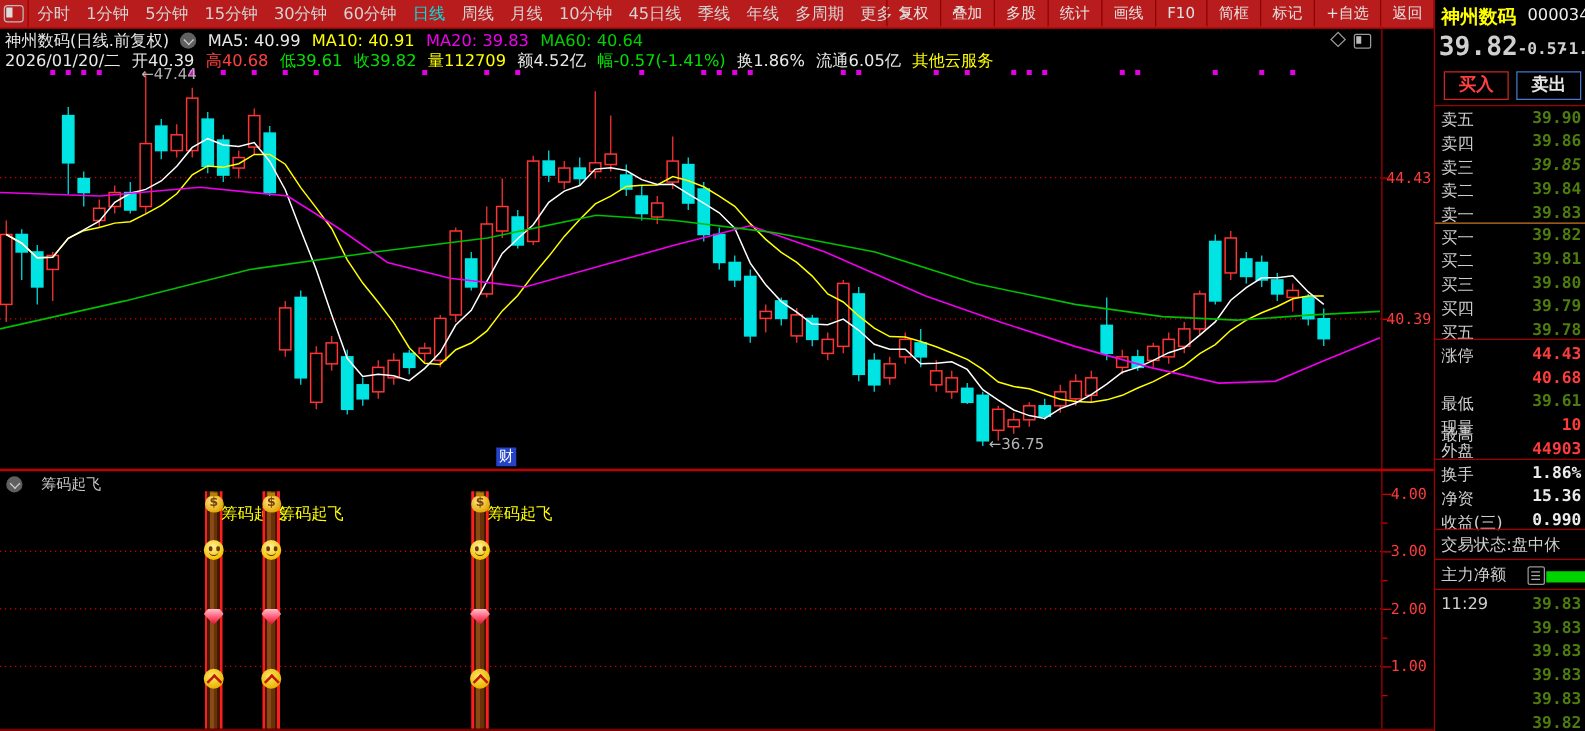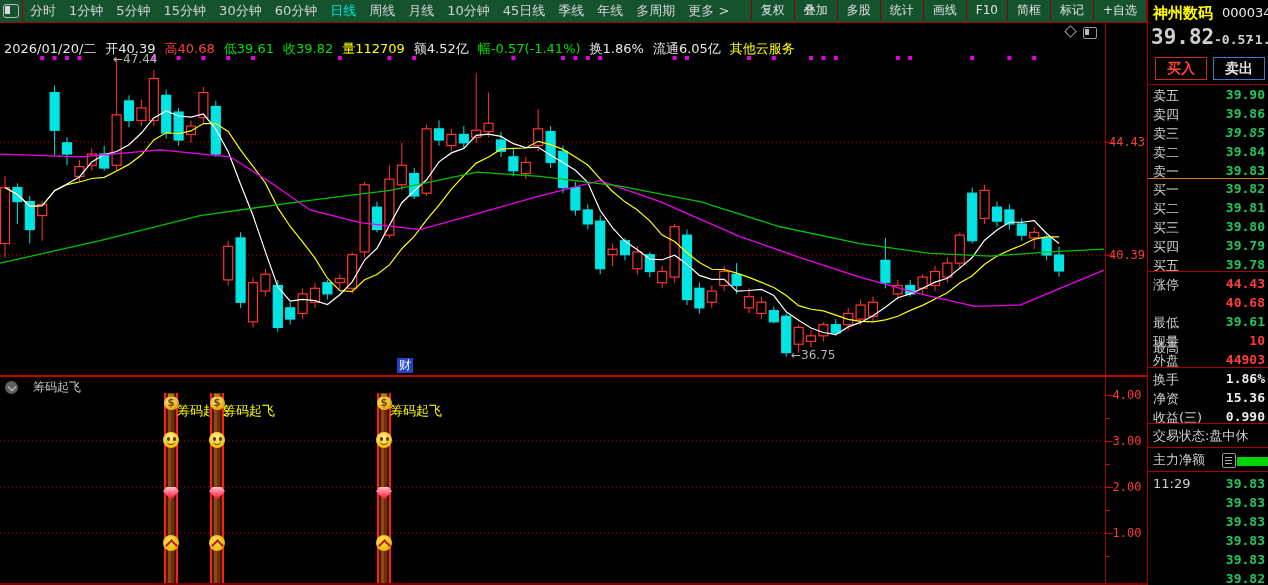--- a/index.html
+++ b/index.html
@@ -1,19 +1,19 @@
 <!DOCTYPE html>
 <html><head>
 <meta charset="utf-8">
 <style>
   html,body{margin:0;padding:0;background:#000;}
   #root{position:relative;width:1268px;height:585px;background:#000;overflow:hidden;
         font-family:"DejaVu Sans","Liberation Sans",sans-serif;-webkit-font-smoothing:none;}
   
-  #toolbar{position:absolute;left:0;top:0;width:1148px;height:22px;border-bottom:1px solid #a40000;background:#14532d;padding-left:42px;}
+  #toolbar{position:absolute;left:0;top:0;width:1148px;height:22px;border-bottom:1px solid #a40000;background:#b91c1c;}
   #tb-iconbox{position:absolute;left:0;top:0;width:22px;height:22px;border-right:1px solid #a40000;}
   .layout-glyph{position:absolute;left:3px;top:4px;width:14px;height:12px;border:1px solid #bbb;border-radius:3px;}
   .layout-glyph i{position:absolute;left:1px;top:1px;width:5px;height:8px;background:#ddd;}
   #periods{position:absolute;left:30px;top:0;height:22px;display:flex;align-items:center;gap:13px;
            font-size:13px;color:#d4d4d4;white-space:nowrap;}
   #periods .p{cursor:default;}
   #periods .active{color:#00e0e0;}
   #tools{position:absolute;right:1px;top:0;height:21px;display:flex;font-size:12px;color:#e2e2e2;align-items:flex-end;}
   #tools .t{height:21px;line-height:21px;padding:0 9px;border-left:1px solid #8d0000;white-space:nowrap;}
   
@@ -55,21 +55,21 @@
   
   #quote{position:absolute;left:1147px;top:0;width:121px;height:585px;border-left:1px solid #a40000;overflow:hidden;background:#000;}
   #quote .lbl{position:absolute;left:5px;color:#cfcfcf;font-size:13px;white-space:nowrap;}
   #quote .val{position:absolute;right:4px;font-size:13px;font-weight:bold;font-family:"DejaVu Sans Mono",monospace;white-space:nowrap;}
   .div-red{position:absolute;left:0;width:121px;height:1px;background:#a40000;}
   .div-orange{position:absolute;left:0;width:121px;height:1px;background:#c8781e;}
   .btn{position:absolute;top:57px;width:50px;height:21px;background:#000;font-size:14px;font-weight:bold;
        text-align:center;line-height:21px;cursor:pointer;}
   #buybtn{left:7px;border:1px solid #cc2626;color:#ff4040;}
   #sellbtn{left:65px;border:1px solid #4677cc;color:#e4e4e4;}
-  .g{color:#22c55e;} .r{color:#ff3c3c;} .w{color:#ececec;}
+  .g{color:#4d7c0f;} .r{color:#ff3c3c;} .w{color:#ececec;}
   #mfbar{position:absolute;left:89px;top:457px;width:40px;height:9px;background:#00d400;}
   #mficon{position:absolute;left:74px;top:453px;width:12px;height:13px;border:1px solid #999;border-radius:2px;}
   #mficon i{position:absolute;left:2px;width:7px;height:1px;background:#aaa;}
 </style>
 </head>
 <body>
 
 <div id="root">
 
   <div id="toolbar">
@@ -315,20 +315,23 @@
         <rect x="771.8000000000001" y="34" width="4" height="4" fill="#e400e4"></rect>
         <rect x="809" y="34" width="4" height="4" fill="#e400e4"></rect>
         <rect x="821.4" y="34" width="4" height="4" fill="#e400e4"></rect>
         <rect x="833.8000000000001" y="34" width="4" height="4" fill="#e400e4"></rect>
         <rect x="895.8000000000001" y="34" width="4" height="4" fill="#e400e4"></rect>
         <rect x="908.2" y="34" width="4" height="4" fill="#e400e4"></rect>
         <rect x="970.2" y="34" width="4" height="4" fill="#e400e4"></rect>
         <rect x="1007.4" y="34" width="4" height="4" fill="#e400e4"></rect>
         <rect x="1032.2" y="34" width="4" height="4" fill="#e400e4"></rect>
       </svg>
+    <div class="hdr" style="top:2px;">
+      <span id="cht" style="color:#e8e8e8;">神州数码(日线.前复权)</span><span class="chev-circle"><i></i></span><span id="mas"><span style="color: rgb(232, 232, 232);">MA5: 40.99</span><span style="color: rgb(255, 255, 0);">MA10: 40.91</span><span style="color: rgb(238, 0, 238);">MA20: 39.83</span><span style="color: rgb(0, 208, 0);">MA60: 40.64</span></span>
+    </div>
     <div class="hdr" style="top:18px;letter-spacing:0;" id="inforow"><span style="color: rgb(232, 232, 232);">2026/01/20/二</span><span style="color: rgb(232, 232, 232);">开40.39</span><span style="color: rgb(255, 64, 64);">高40.68</span><span style="color: rgb(0, 224, 0);">低39.61</span><span style="color: rgb(0, 224, 0);">收39.82</span><span style="color: rgb(255, 255, 0);">量112709</span><span style="color: rgb(232, 232, 232);">额4.52亿</span><span style="color: rgb(0, 224, 0);">幅-0.57(-1.41%)</span><span style="color: rgb(232, 232, 232);">换1.86%</span><span style="color: rgb(232, 232, 232);">流通6.05亿</span><span style="color: rgb(255, 255, 0);">其他云服务</span></div>
     <div class="corner" style="left:1066px;">
         <div class="dia"></div>
       </div>
     <div class="corner" style="left:1083px;">
         <div class="winico">
           <i></i>
         </div>
       </div>
     <div class="annot" id="an0" style="left: 113px; top: 30px;">←47.44</div>

